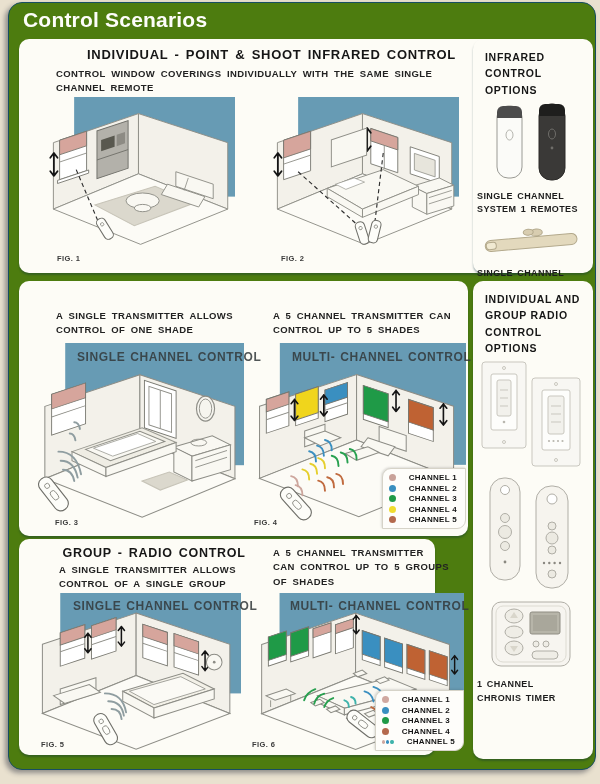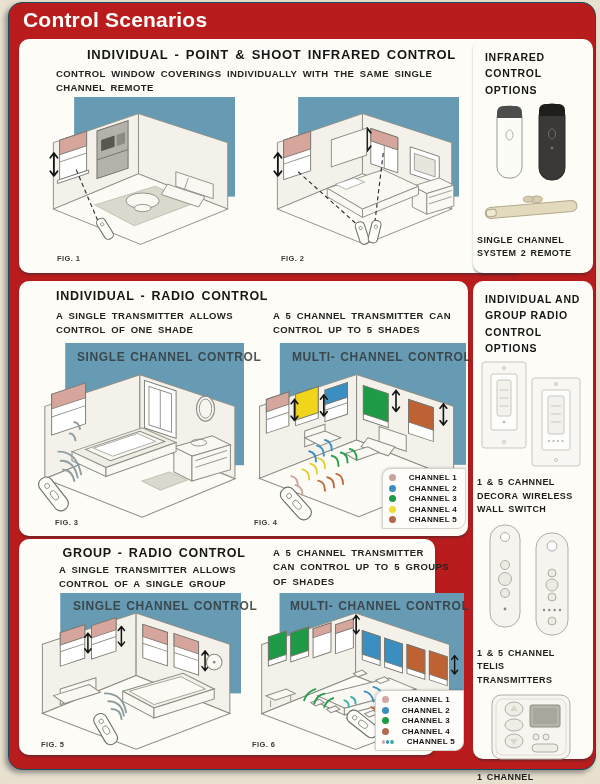--- a/index.html
+++ b/index.html
@@ -1,19 +1,19 @@
 <!DOCTYPE html>
 <html><head>
 <meta charset="utf-8">
 <style>
   html,body{margin:0;padding:0}
   body{width:600px;height:784px;position:relative;background:#e9e1cf;
        font-family:"Liberation Sans",sans-serif;overflow:hidden;color:#1b1b1b}
   .page{position:absolute;left:8px;top:2px;width:586px;height:766px;
-        background:#b91c1c;border-radius:14px;border:1px solid #174e62;
+        background:#4d7c0f;border-radius:14px;border:1px solid #174e62;
         box-shadow:-3px 3px 5px rgba(35,40,55,.45)}
   .hdr{position:absolute;left:14px;top:5px;font-size:21px;font-weight:bold;
        color:#fdfdfa;letter-spacing:.2px}
   .panel{position:absolute;background:#fdfcf6;border-radius:10px;
          box-shadow:0 2px 2px rgba(10,45,60,.35)}
   .p-s1{left:10px;top:36px;width:505px;height:234px}
   .p-sb1{left:464px;top:36px;width:120px;height:234px}
   .p-s2{left:10px;top:278px;width:449px;height:255px}
   .p-s3{left:10px;top:536px;width:416px;height:216px}
   .p-sb2{left:464px;top:278px;width:120px;height:478px}
@@ -172,35 +172,35 @@
         </g>
         <g>
           <rect x="58" y="2" width="26" height="76" rx="12" fill="#3a3937" stroke="#2c2b29"></rect>
           <rect x="58" y="2" width="26" height="12" rx="6" fill="#1e1e1d"></rect>
           <rect x="58" y="8" width="26" height="6" fill="#1e1e1d"></rect>
           <ellipse cx="71" cy="32" rx="3.5" ry="5" fill="none" stroke="#6f6e6a"></ellipse>
           <circle cx="71" cy="46" r="1.4" fill="#6f6e6a"></circle>
         </g>
       </svg>
     </div>
+    <div class="plab w100">SINGLE CHANNEL SYSTEM 1 REMOTES</div>
     <div class="prod">
       <svg width="104" height="36" viewBox="0 0 104 36">
         <g transform="rotate(-5 52 18)">
           <rect x="6" y="14" width="92" height="11" rx="5.5" fill="#e3d9bd" stroke="#b3a98c"></rect>
           <rect x="7" y="16" width="10" height="7" rx="3" fill="#f1ead2" stroke="#b3a98c"></rect>
           <ellipse cx="58" cy="10" rx="6" ry="3.5" fill="#d8cdb0" stroke="#b3a98c"></ellipse>
           <ellipse cx="50" cy="9" rx="5" ry="3" fill="#d8cdb0" stroke="#b3a98c"></ellipse>
         </g>
       </svg>
     </div>
     <div class="plab w100">SINGLE CHANNEL SYSTEM 2 REMOTE</div>
   </div>
 
   <div class="panel p-s2">
-    <div class="stitle" style="top:8px;left:37px;font-size:12.5px">INDIVIDUAL - RADIO CONTROL</div>
     <div class="cap" style="top:28px;left:37px;width:180px">A SINGLE TRANSMITTER ALLOWS CONTROL OF ONE SHADE</div>
     <div class="cap" style="top:28px;left:254px;width:192px">A 5 CHANNEL TRANSMITTER CAN CONTROL UP TO 5 SHADES</div>
 
     <div class="fig" style="left:10px;top:62px;width:215px;height:190px">
       <svg viewBox="0 0 190 168">
         <rect x="32" y="0" width="158" height="108" fill="#679bb4"></rect>
         <polygon class="wall" points="14,56 98,28 98,86 14,120"></polygon>
         <polygon class="wall" points="98,28 182,56 182,120 98,86"></polygon>
         <polygon class="floor" points="14,120 98,86 182,120 100,154"></polygon>
         <g transform="skewY(-18.43)">
@@ -529,21 +529,20 @@
           <line x1="73" y1="46" x2="83" y2="46" stroke="#c9c7bf"></line>
           <line x1="73" y1="54" x2="83" y2="54" stroke="#c9c7bf"></line>
           <line x1="73" y1="62" x2="83" y2="62" stroke="#c9c7bf"></line>
           <circle cx="71" cy="81" r="1.1" fill="#b9b7af"></circle>
             <circle cx="75.5" cy="81" r="1.1" fill="#b9b7af"></circle>
           <circle cx="80" cy="81" r="1.1" fill="#b9b7af"></circle>
             <circle cx="84.5" cy="81" r="1.1" fill="#b9b7af"></circle>
         </g>
       </svg>
     </div>
-    <div class="plab w100">1 &amp; 5 CAHNNEL DECORA WIRELESS WALL SWITCH</div>
     <div class="prod">
       <svg width="106" height="116" viewBox="0 0 106 116">
         <g>
           <rect x="12" y="2" width="30" height="102" rx="14" fill="#f6f4ee" stroke="#b0aea6"></rect>
           <circle cx="27" cy="14" r="4.5" fill="#ffffff" stroke="#b0aea6"></circle>
           <circle cx="27" cy="42" r="4.5" fill="#eceae2" stroke="#b0aea6"></circle>
           <circle cx="27" cy="56" r="6.5" fill="#eceae2" stroke="#b0aea6"></circle>
           <circle cx="27" cy="70" r="4.5" fill="#eceae2" stroke="#b0aea6"></circle>
           <circle cx="27" cy="86" r="1.4" fill="#8a8880"></circle>
         </g>
@@ -554,21 +553,20 @@
           <circle cx="74" cy="62" r="6" fill="#eceae2" stroke="#b0aea6"></circle>
           <circle cx="74" cy="74" r="4" fill="#eceae2" stroke="#b0aea6"></circle>
           <circle cx="66" cy="87" r="1.2" fill="#8a8880"></circle>
             <circle cx="71.3" cy="87" r="1.2" fill="#8a8880"></circle>
           <circle cx="76.6" cy="87" r="1.2" fill="#8a8880"></circle>
             <circle cx="82" cy="87" r="1.2" fill="#8a8880"></circle>
           <circle cx="74" cy="98" r="4" fill="#eceae2" stroke="#b0aea6"></circle>
         </g>
       </svg>
     </div>
-    <div class="plab w100">1 &amp; 5 CHANNEL TELIS TRANSMITTERS</div>
     <div class="prod">
       <svg width="106" height="70" viewBox="0 0 106 70">
         <rect x="14" y="2" width="78" height="64" rx="9" fill="#f7f5f0" stroke="#b0aea6"></rect>
         <rect x="18" y="6" width="70" height="56" rx="7" fill="none" stroke="#dddbd2"></rect>
         <rect x="52" y="12" width="30" height="22" rx="2" fill="#b7b5a9" stroke="#8f8d83"></rect>
         <rect x="55" y="15" width="24" height="16" fill="#a9a79b"></rect>
         <ellipse cx="36" cy="16" rx="9" ry="7" fill="#efede6" stroke="#b0aea6"></ellipse>
         <path d="M32,18 L36,12 L40,18 Z" fill="#d9d6cb"></path>
         <ellipse cx="36" cy="32" rx="9" ry="6" fill="#efede6" stroke="#b0aea6"></ellipse>
         <ellipse cx="36" cy="48" rx="9" ry="7" fill="#efede6" stroke="#b0aea6"></ellipse>

